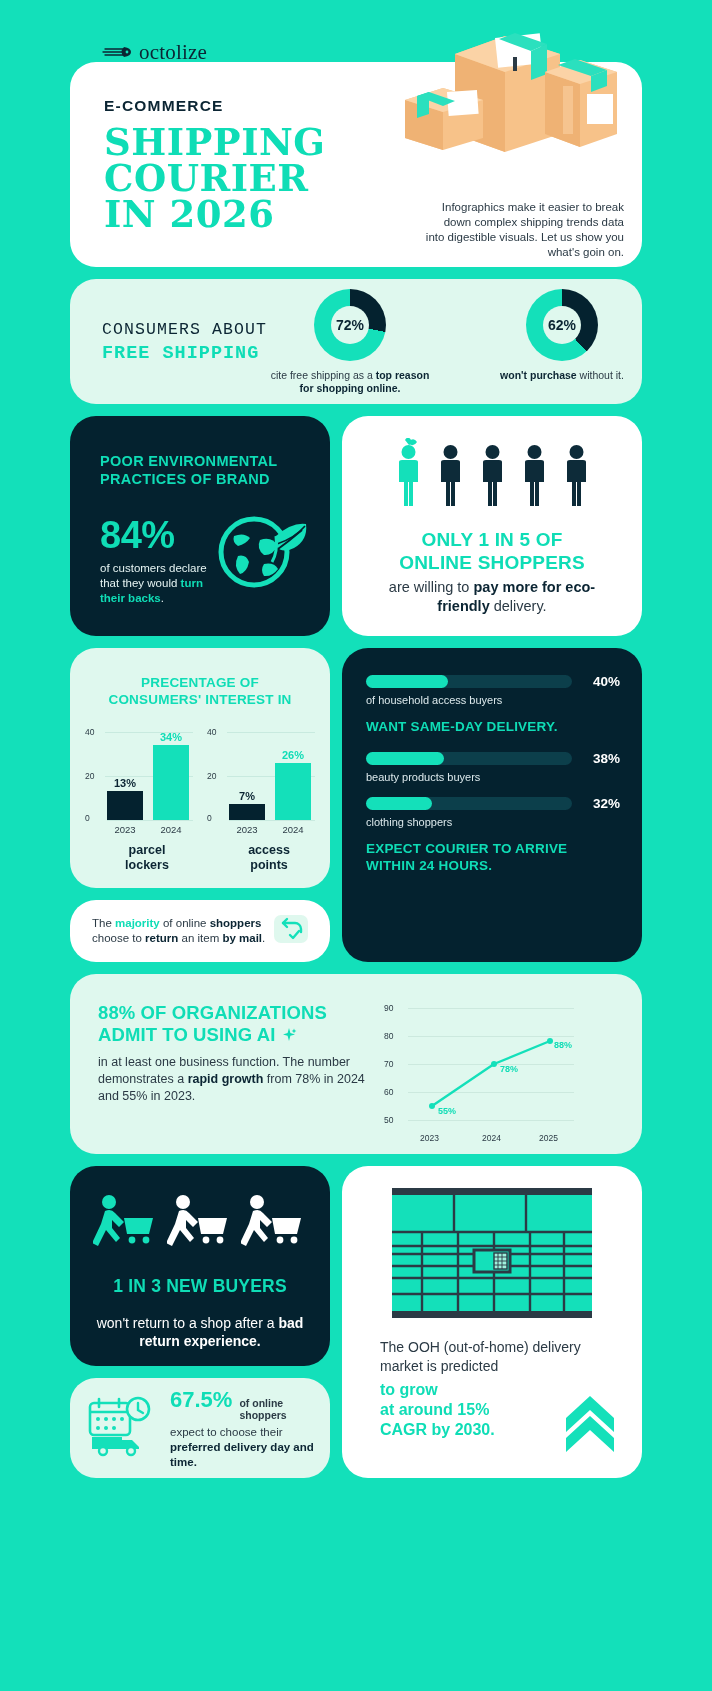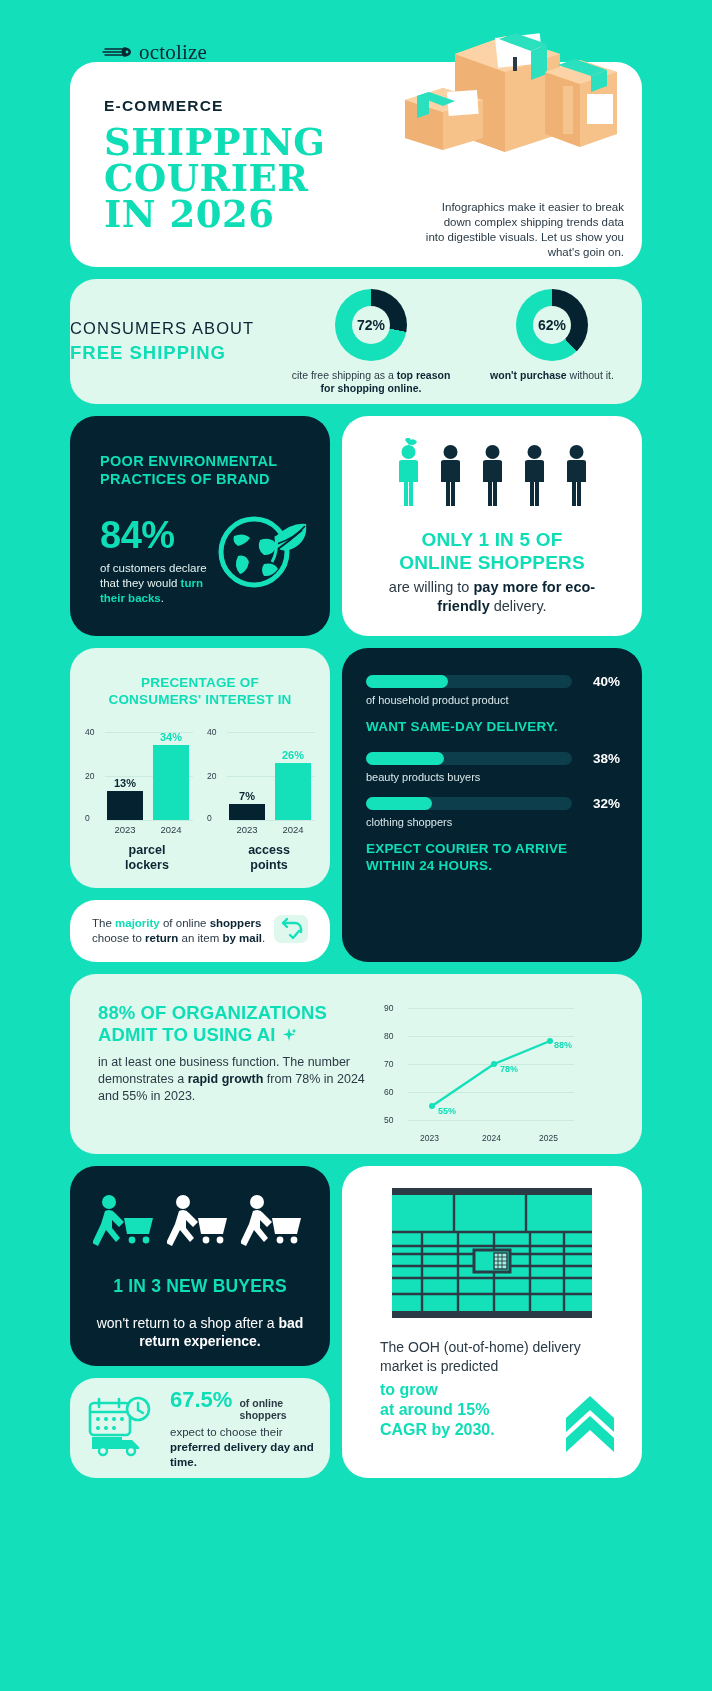--- a/index.html
+++ b/index.html
@@ -36,24 +36,24 @@
   }
   .hero-right { flex: 1; position: relative; }
   .hero-desc {
     position: absolute; right: 18px; top: 138px; width: 200px;
     font-size: 11.5px; line-height: 15px; text-align: right; color: #2B3A45;
   }
   .boxes { position: absolute; right: 22px; top: -48px; }
 
   
   .free-ship { margin-top: 12px; height: 125px; display: flex; align-items: center; }
-  .fs-left { width: 238px; }
+  .fs-left { padding-left: 32px; width: 238px; font-family: Liberation Mono, monospace; }
   .fs-l1 { font-size: 16.5px; letter-spacing: 1.1px; color: #0B2533; }
   .fs-l2 { font-size: 18.5px; letter-spacing: 1px; font-weight: bold; color: #0FDDB6; margin-top: 4px; }
-  .donuts { flex: 1; display: flex; gap: 21px; padding-right: 10px; }
+  .donuts { flex: 1; display: flex; gap: 52px; }
   .donut-block { width: 160px; text-align: center; }
   .donut { width: 72px; height: 72px; margin: 0 auto; position: relative; }
   .donut-hole {
     position: absolute; inset: 17px; background: #DFF8EE; border-radius: 50%;
     display: flex; align-items: center; justify-content: center;
     font-size: 14px; font-weight: bold; color: #0B2533;
   }
   .donut-cap { font-size: 10.5px; line-height: 13px; margin-top: 8px; color: #2B3A45; }
   .donut-cap b { color: #0B2533; }
 
@@ -384,21 +384,21 @@
     </div>
 
     <div class="card card-dark mid-right">
       <div class="prow">
         <div class="ptrack">
           <div class="track">
             <div class="fill" style="width:40%"></div>
           </div>
           <div class="pval">40%</div>
         </div>
-        <div class="plab">of household product product</div>
+        <div class="plab">of household access buyers</div>
       </div>
       <div class="pnote">WANT SAME-DAY DELIVERY.</div>
       <div class="prow">
         <div class="ptrack">
           <div class="track">
             <div class="fill" style="width:38%"></div>
           </div>
           <div class="pval">38%</div>
         </div>
         <div class="plab">beauty products buyers</div>

